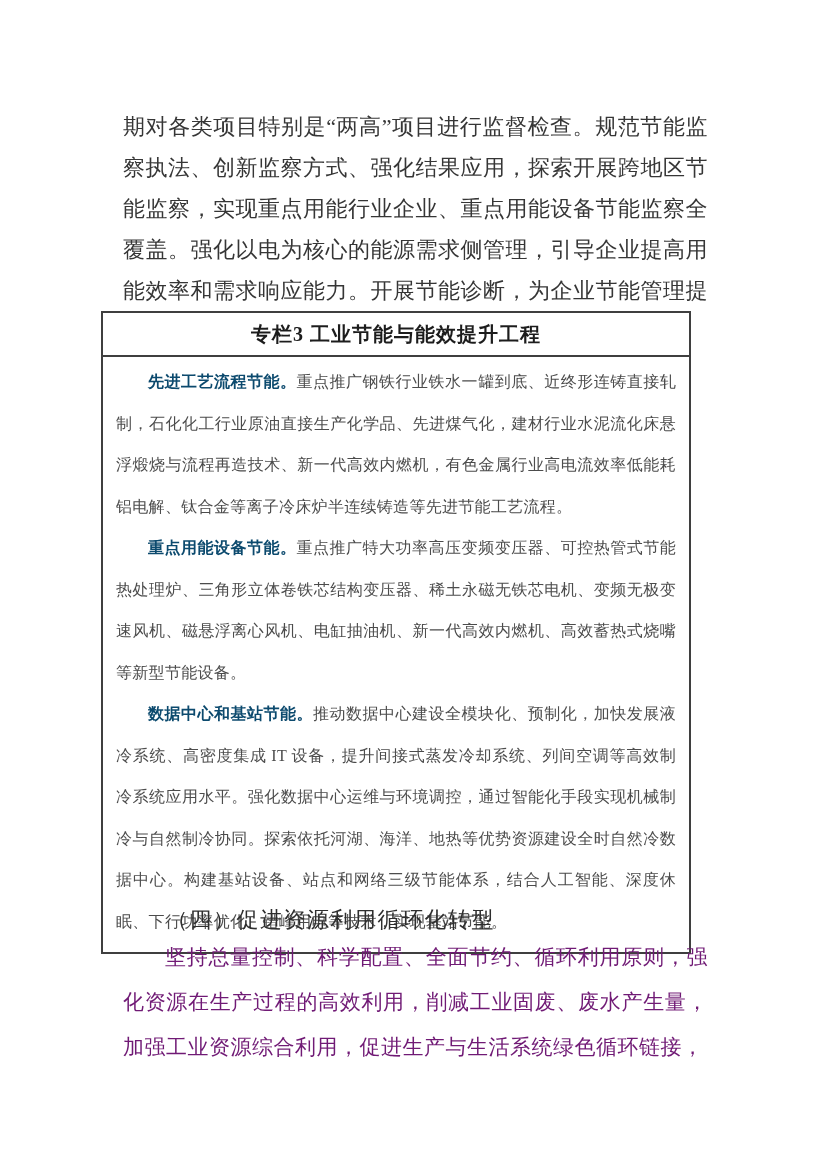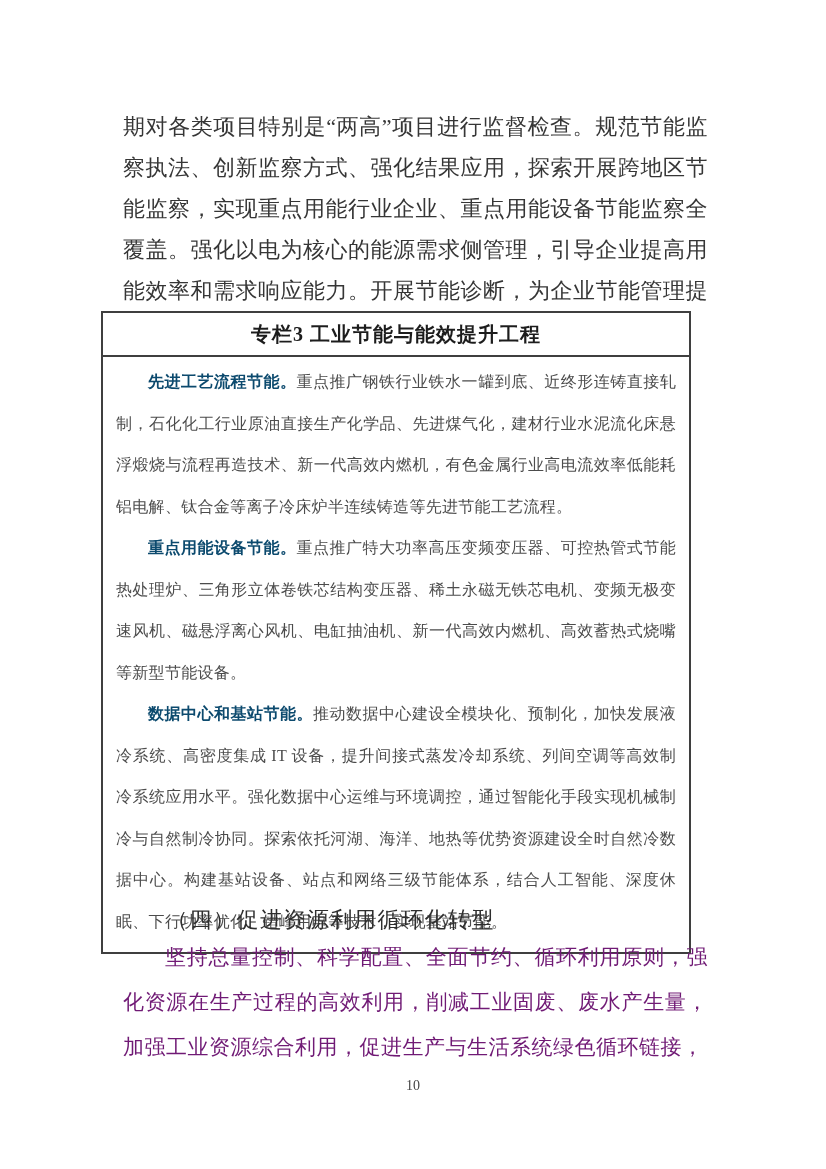--- a/index.html
+++ b/index.html
@@ -75,15 +75,14 @@
       <p>
         <span class="lead">数据中心和基站节能。</span><span>推动数据中心建设全模块化、预制化，加快发展液冷系统、高密度集成 IT 设备，提升间接式蒸发冷却系统、列间空调等高效制冷系统应用水平。强化数据中心运维与环境调控，通过智能化手段实现机械制冷与自然制冷协同。探索依托河湖、海洋、地热等优势资源建设全时自然冷数据中心。构建基站设备、站点和网络三级节能体系，结合人工智能、深度休眠、下行功率优化、错峰用电等技术，实现基站节能。</span>
       </p>
     </div>
   </div>
 
   <div class="section-heading">（四）促进资源利用循环化转型</div>
 
   <div class="section-para">坚持总量控制、科学配置、全面节约、循环利用原则，强化资源在生产过程的高效利用，削减工业固废、废水产生量，加强工业资源综合利用，促进生产与生活系统绿色循环链接，</div>
 
-  <div class="page-number">10</div>
 
 </div>
 
 </body></html>

